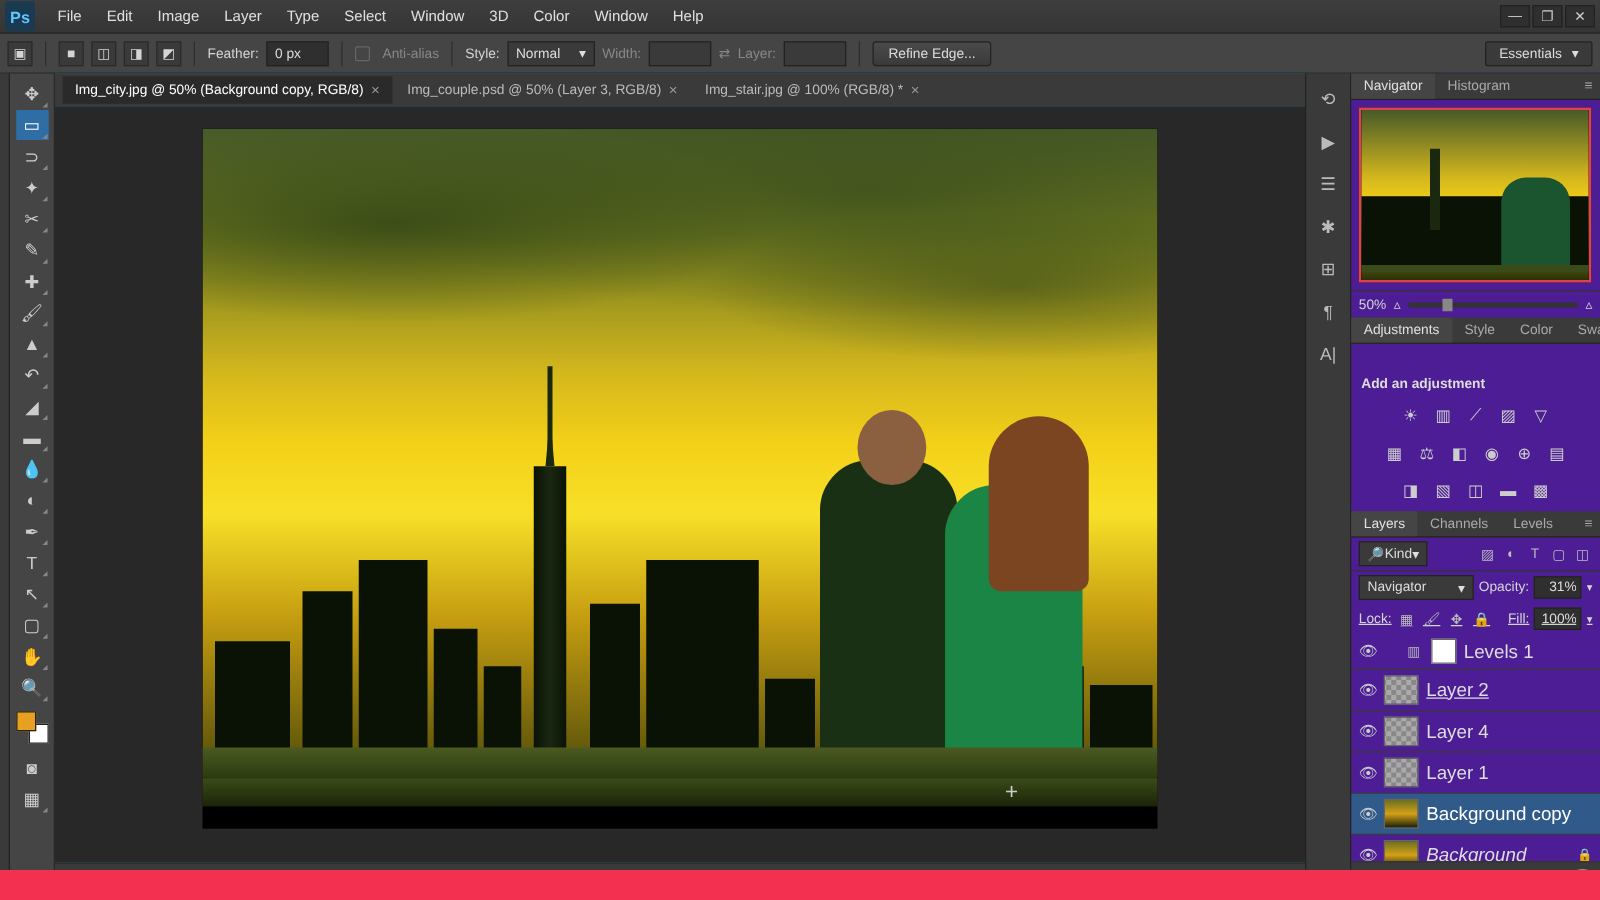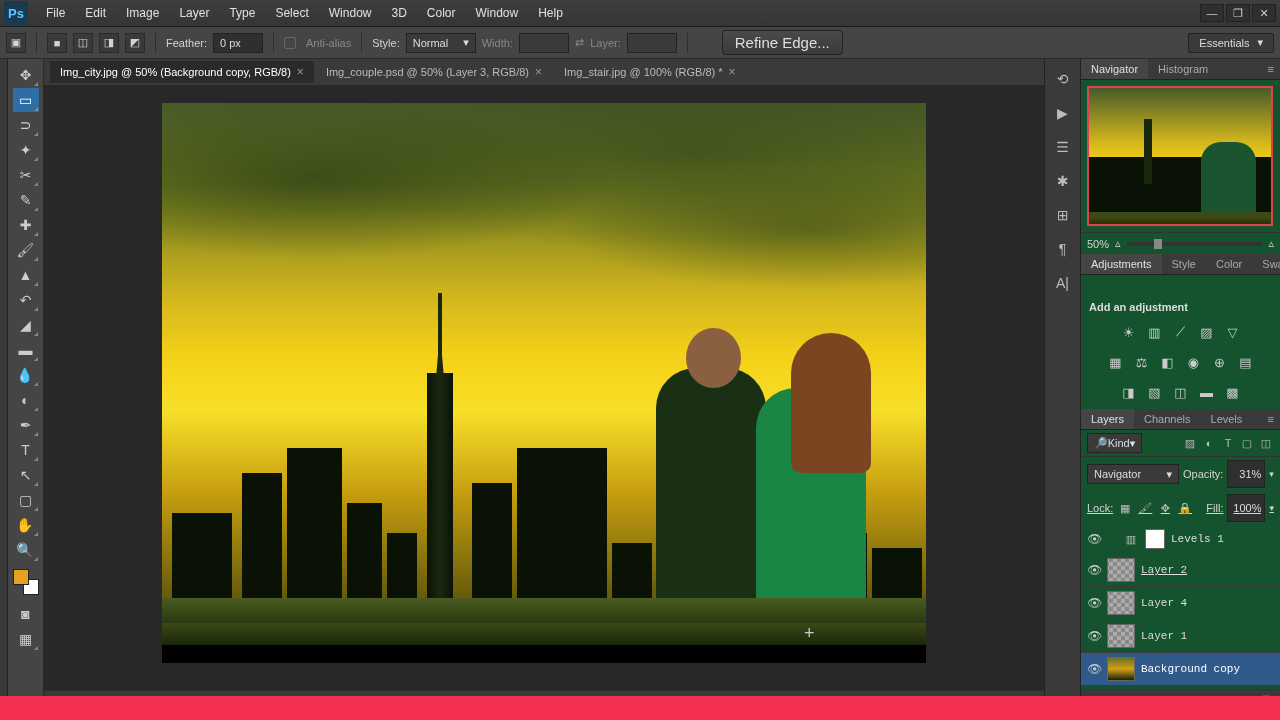--- a/index.html
+++ b/index.html
@@ -8,21 +8,21 @@
 .ps-logo { width: 24px; height: 24px; margin: 0 8px 0 4px; background: #1a3a52; border-radius: 3px; display:flex; align-items:center; justify-content:center; color:#5dc8ff; font-weight:bold; font-size:13px; }
 .menubar { display: flex; gap: 0; font-size: 12px; color: #e0e0e0; }
 .menubar span { padding: 4px 10px; cursor: default; }
 .win-btns { margin-left: auto; display: flex; gap: 2px; padding-right: 4px;}
 .win-btns div { width: 24px; height: 18px; background: #2f2f2f; display:flex; align-items:center; justify-content:center; font-size:11px; color:#ccc; border:1px solid #222;}
 .options-bar { height: 32px; background: #454545; border-bottom: 1px solid #2a2a2a; display: flex; align-items: center; padding: 0 6px; font-size: 11px; gap: 6px; }
 .opt-sep { width: 1px; height: 20px; background: #2f2f2f; margin: 0 4px;}
 .opt-icon { width: 20px; height: 20px; border:1px solid #2a2a2a; display:flex; align-items:center; justify-content:center; background:#3a3a3a; }
 .opt-input { background:#2f2f2f; border:1px solid #222; color:#ddd; font-size:11px; padding:2px 6px; width:50px; height:20px;}
 .opt-select { background:#3a3a3a; border:1px solid #222; color:#ddd; font-size:11px; padding:2px 6px; height:20px; width:70px; display:flex; align-items:center; justify-content:space-between;}
-.opt-btn { background: linear-gradient(#4a4a4a,#3a3a3a); border:1px solid #222; padding:3px 12px; font-size:15px; color:#ddd; border-radius:3px;margin-left:24px;}
+.opt-btn { background: linear-gradient(#4a4a4a,#3a3a3a); border:1px solid #222; padding:3px 12px; font-size:11px; color:#ddd; border-radius:3px;}
 .checkbox { width:12px; height:12px; border:1px solid #666; border-radius:2px; display:inline-block; vertical-align:middle; margin-right:4px;}
 .opt-pill { background:#3a3a3a; border:1px solid #222; color:#ddd; font-size:11px; padding:2px 10px; height:20px; display:flex; align-items:center; border-radius:2px; margin-left:auto;}
 .main-area { display: flex; height: 653px; }
 .toolbox { width: 36px; background: #454545; border-right: 1px solid #2a2a2a; display:flex; flex-direction:column; align-items:center; padding-top:4px; gap:1px;}
 .tool { width: 26px; height: 24px; display:flex; align-items:center; justify-content:center; font-size:14px; color:#ccc; position:relative;}
 .tool.active { background: #2f6ea5; color:#fff; }
 .tool-tri { position:absolute; bottom:1px; right:1px; width:0; height:0; border-right:4px solid #888; border-top:4px solid transparent;}
 .fgbg { width:26px; height:26px; position:relative; margin-top:6px;}
 .fgbg .c1 { position:absolute; width:16px; height:16px; top:0; left:0; background:#e8a020; border:1px solid #222;}
 .fgbg .c2 { position:absolute; width:16px; height:16px; bottom:0; right:0; background:#fff; border:1px solid #222;}
@@ -44,50 +44,50 @@
 .person1 { position:absolute; bottom:0; left:20px; width:110px; height:240px; background:#1a3015; border-radius:40px 40px 0 0;}
 .person1:before { content:''; position:absolute; top:-40px; left:30px; width:55px; height:60px; background:#8a6040; border-radius:50%;}
 .person2 { position:absolute; bottom:0; right:0; width:110px; height:220px; background:#1a8545; border-radius:40px 40px 0 0;}
 .hair { position:absolute; top:-55px; right:-5px; width:80px; height:140px; background:#7a4520; border-radius:40px 40px 10px 10px;}
 .ledge { position:absolute; bottom:40px; left:0; right:0; height:25px; background:linear-gradient(#4a5a20, #2a3a10);}
 .ledge2 { position:absolute; bottom:18px; left:0; right:0; height:22px; background:linear-gradient(#3a4a18, #1a2508);}
 .black-bar { position:absolute; bottom:0; left:0; right:0; height:18px; background:#000;}
 .statusbar { height:22px; background:#3a3a3a; border-top:1px solid #2a2a2a; display:flex; align-items:center; padding:0 10px; font-size:11px; color:#bbb; gap:18px;}
 .collapse-dock { width: 36px; background:#3a3a3a; border-left:1px solid #222; display:flex; flex-direction:column; align-items:center; padding-top:8px; gap:10px;}
 .dock-icon { width:24px; height:24px; display:flex; align-items:center; justify-content:center; color:#bbb; font-size:14px;}
-.panels { width: 200px; background:#14532d; border-left:1px solid #222; display:flex; flex-direction:column; font-size:11px;}
+.panels { width: 200px; background:#4c1d95; border-left:1px solid #222; display:flex; flex-direction:column; font-size:11px;}
 .panel-tabs { display:flex; background:#3a3a3a; border-bottom:1px solid #222;}
 .panel-tab { padding:4px 10px; color:#aaa;}
 .panel-tab.active { background:#454545; color:#e0e0e0;}
 .panel-menu { margin-left:auto; padding:4px 6px; color:#aaa;}
 .navigator { padding:6px; }
 .nav-thumb { width:186px; height:140px; border:2px solid #e04050; background:#000; position:relative; overflow:hidden;}
 .nav-sky { position:absolute; inset:0; background:linear-gradient(to bottom, #475a28, #d4b71d 40%, #f4d018 55%, #2a3208);}
 .nav-zoom { display:flex; align-items:center; padding:4px 6px; gap:6px; border-top:1px solid #333;}
 .nav-slider { flex:1; height:4px; background:#333; position:relative;}
 .nav-slider:before{content:'';position:absolute;left:20%;top:-3px;width:8px;height:10px;background:#888;}
 .adj-header { padding:6px 8px; font-weight:bold; color:#ddd;margin-top:20px;}
 .adj-icons { display:flex; flex-wrap:wrap; gap:6px; padding:4px 10px 8px 10px; justify-content:center;}
 .adj-icon { width:20px; height:18px; color:#ccc; display:flex; align-items:center; justify-content:center; font-size:13px;}
 .layer-opts { display:flex; align-items:center; padding:3px 6px; gap:6px; border-bottom:1px solid #333;}
 .layer-select { background:#3a3a3a; border:1px solid #222; color:#ddd; padding:2px 6px; font-size:11px; flex:0 0 52px; height:20px; display:flex; align-items:center; justify-content:space-between;}
 .layer-icons-row{ display:flex; gap:3px; margin-left:auto;}
 .li { width:16px; height:16px; display:flex; align-items:center; justify-content:center; color:#bbb; font-size:11px;}
 .blend-row{ display:flex; align-items:center; padding:3px 6px; gap:4px;}
 .blend-select{ background:#3a3a3a; border:1px solid #222; color:#ddd; padding:2px 6px; font-size:11px; width:92px; height:20px; display:flex; align-items:center; justify-content:space-between;}
-.opac-input{ background:#2f2f2f; border:1px solid #222; color:#ddd; font-size:11px; width:38px; height:28px; padding:0 3px; text-align:right;}
+.opac-input{ background:#2f2f2f; border:1px solid #222; color:#ddd; font-size:11px; width:38px; height:18px; padding:0 3px; text-align:right;}
 .lock-row{ display:flex; align-items:center; padding:3px 6px; gap:4px;text-decoration:underline;}
 .layer-list { flex:1; overflow:hidden; }
 .layer { display:flex; align-items:center; padding:4px 6px; gap:6px; border-bottom:1px solid #3a3a3a;}
 .layer.sel { background:#2f5a8a;}
 .eye { width:14px; height:14px; color:#ccc; font-size:12px;}
 .thumb { width:28px; height:24px; border:1px solid #666; background:#888;}
 .thumb.checker { background: repeating-conic-gradient(#aaa 0 25%, #888 0 50%) 50% / 8px 8px;}
 .thumb.img { background:linear-gradient(to bottom, #6a7020, #d4a018 50%, #1a2006);}
-.layer-name { font-size:11px; color:#ddd;font-family:Liberation Mono, monospace;}
+.layer-name { font-size:15px; color:#ddd;}
 .layer.sel .layer-name { color:#fff;}
 .layer .lock { margin-left:auto; font-size:10px; color:#999;}
 .layer-footer { display:flex; gap:4px; padding:4px 6px; justify-content:flex-end; border-top:1px solid #333; background:#3a3a3a;}
 .lf { width:16px; height:14px; color:#aaa; font-size:11px; display:flex; align-items:center; justify-content:center;}
 .left-grip { width:8px; background:#3a3a3a; border-right:1px solid #222;}
 .red-bar { position:absolute; bottom:0; left:0; right:0; height:24px; background:#f43050;}
 .cursor-cross { position:absolute; bottom:46px; left:760px; color:#ccc; font-size:18px; pointer-events:none;}
 </style>
 </head>
 <body>

